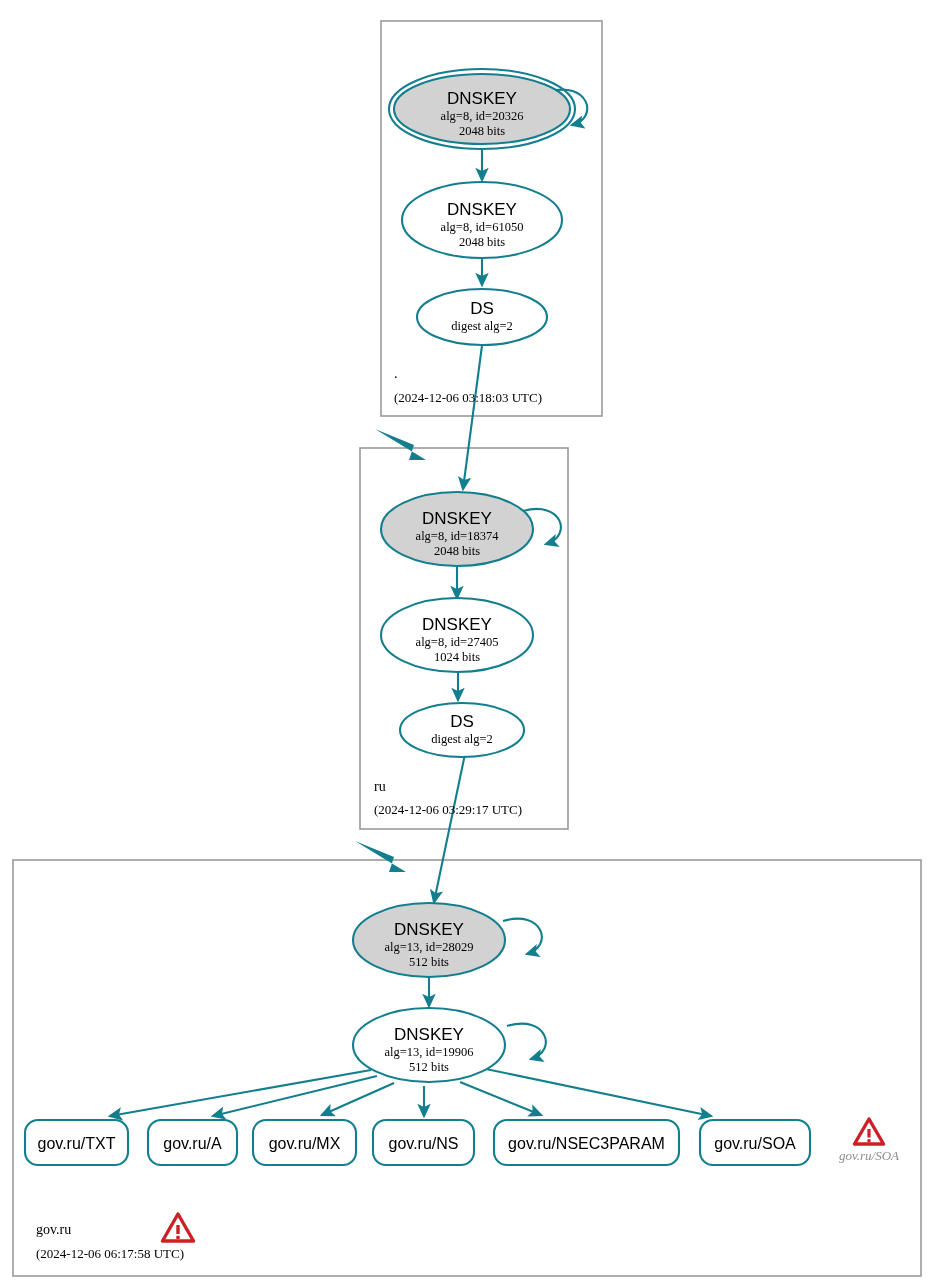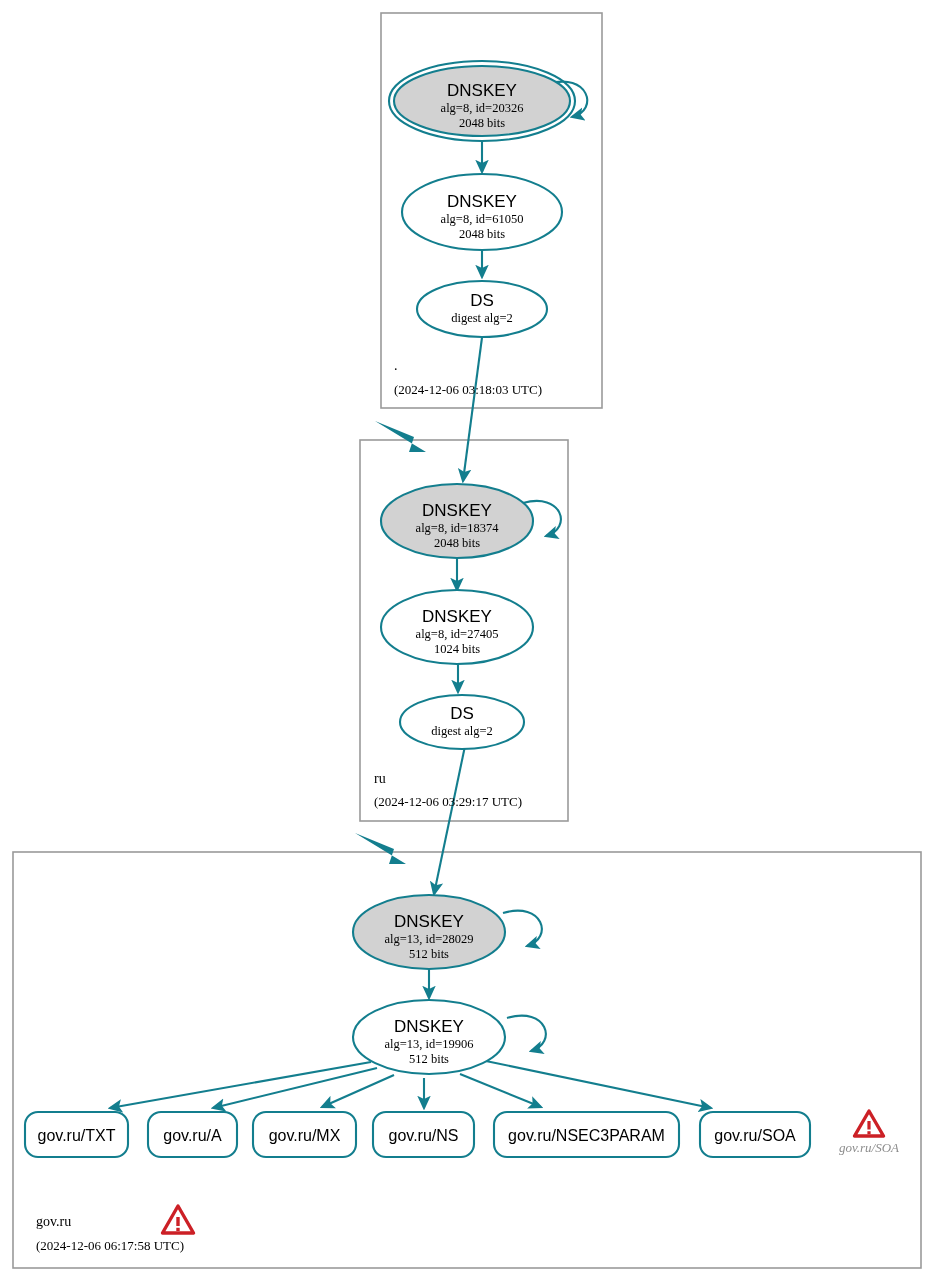--- a/index.html
+++ b/index.html
@@ -1,18 +1,18 @@
 <!DOCTYPE html>
 <html><head>
 <meta charset="utf-8">
 <style>
   html,body{margin:0;padding:0;background:#ffffff;}
   body{width:932px;height:1282px;position:relative;overflow:hidden;
        font-family:"Liberation Sans",sans-serif;}
-  #stage{position:absolute;left:0;top:0;width:932px;height:1000px;}
+  #stage{position:absolute;left:0;top:8px;width:932px;height:1000px;}
   svg.layer{position:absolute;left:0;top:0;width:932px;height:1282px;overflow:visible;}
   .zonebox{fill:#ffffff;stroke:#9a9a9a;stroke-width:1.6;}
   .edge{fill:none;stroke:#137e8e;stroke-width:2.1;}
   .edge-thick{fill:#137e8e;stroke:none;}
   .ell-outer{fill:none;stroke:#137e8e;stroke-width:2.1;}
   .ell-sep{fill:#d2d2d2;stroke:#137e8e;stroke-width:2.1;}
   .ell-plain{fill:#ffffff;stroke:#137e8e;stroke-width:2.1;}
   .rrset{fill:#ffffff;stroke:#137e8e;stroke-width:2.1;}
   text{fill:#000000;}
   .t-title{font-family:"Liberation Sans",sans-serif;font-size:17px;text-anchor:middle;}

